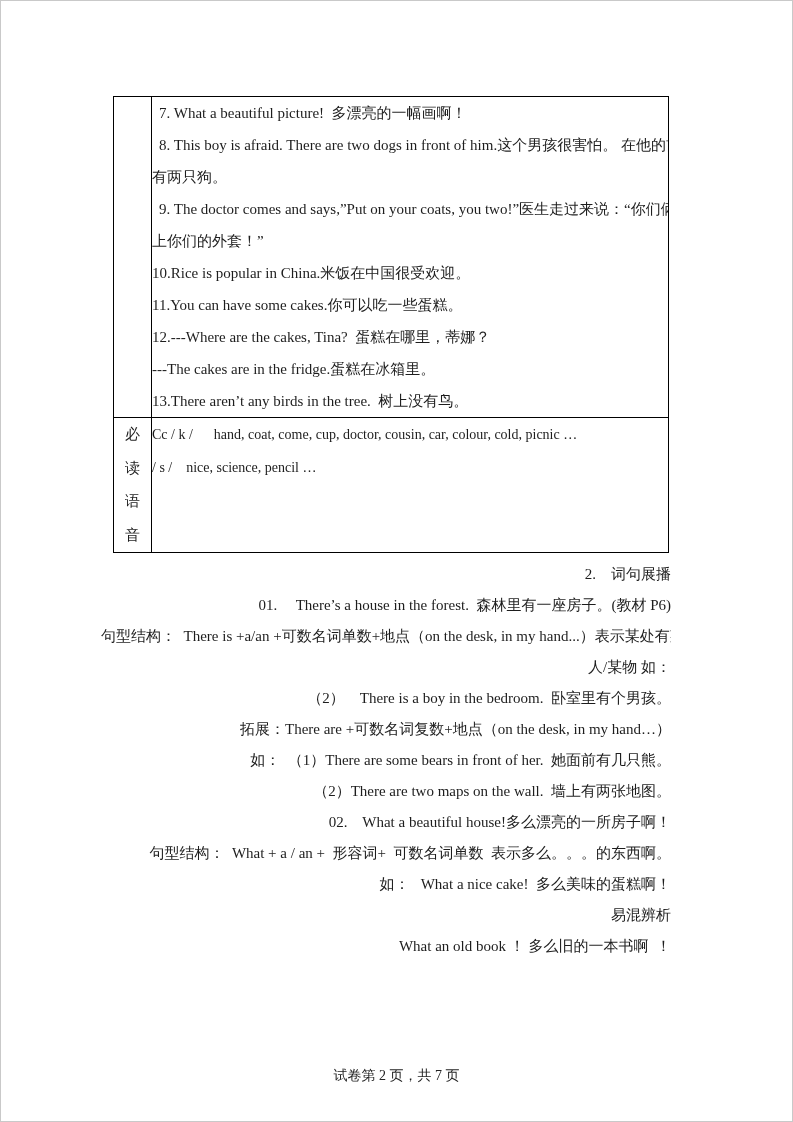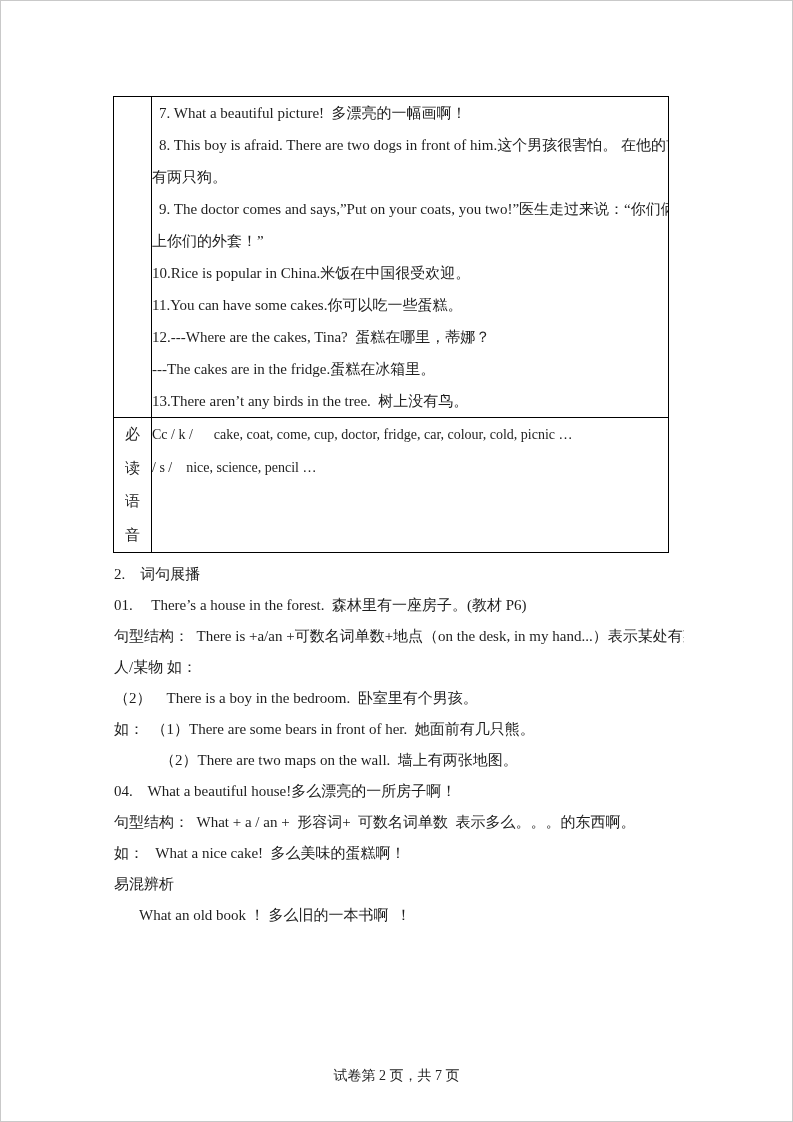--- a/index.html
+++ b/index.html
@@ -52,23 +52,24 @@
     font-size:14px;
   }
   .p-line{
     white-space:pre;
     overflow:hidden;
     line-height:33px;
     height:33px;
   }
   .content{
     position:absolute;
-    left:113px;top:558px;
+    left:100px;top:558px;
     width:570px;
     font-size:15px;
+    text-align:right;
   }
   .b-line{
     white-space:pre;
     overflow:hidden;
     line-height:31px;
     height:31px;
   }
   .ml46{margin-left:46px;}
   .ml25{margin-left:25px;}
   .footer{
@@ -103,36 +104,37 @@
       </td>
     </tr>
     <tr class="r2">
       <td class="c-left r2-label">
         <div class="v-char">必</div>
         <div class="v-char">读</div>
         <div class="v-char">语</div>
         <div class="v-char">音</div>
       </td>
       <td class="r2-content">
-        <div class="p-line">Cc / k /      cake, coat, come, cup, doctor, fridge, car, colour, cold, picnic …</div>
+        <div class="p-line">Cc / k /      hand, coat, come, cup, doctor, cousin, car, colour, cold, picnic …</div>
         <div class="p-line">/ s /    nice, science, pencil …</div>
       </td>
     </tr>
   </tbody>
     </table>
 
   <div class="content">
     <div class="b-line">2.    词句展播</div>
     <div class="b-line">01.     There’s a house in the forest.  森林里有一座房子。(教材 P6)</div>
     <div class="b-line">句型结构：  There is +a/an +可数名词单数+地点（on the desk, in my hand...）表示某处有某</div>
     <div class="b-line">人/某物 如：</div>
     <div class="b-line">（2）    There is a boy in the bedroom.  卧室里有个男孩。</div>
+    <div class="b-line">拓展：There are +可数名词复数+地点（on the desk, in my hand…）</div>
     <div class="b-line">如：  （1）There are some bears in front of her.  她面前有几只熊。</div>
     <div class="b-line ml46">（2）There are two maps on the wall.  墙上有两张地图。</div>
-    <div class="b-line">04.    What a beautiful house!多么漂亮的一所房子啊！</div>
+    <div class="b-line">02.    What a beautiful house!多么漂亮的一所房子啊！</div>
     <div class="b-line">句型结构：  What + a / an +  形容词+  可数名词单数  表示多么。。。的东西啊。</div>
     <div class="b-line">如：   What a nice cake!  多么美味的蛋糕啊！</div>
     <div class="b-line">易混辨析</div>
     <div class="b-line ml25">What an old book ！ 多么旧的一本书啊  ！</div>
   </div>
 
   <div class="footer">试卷第 2 页，共 7 页</div>
 
 </div>
 

